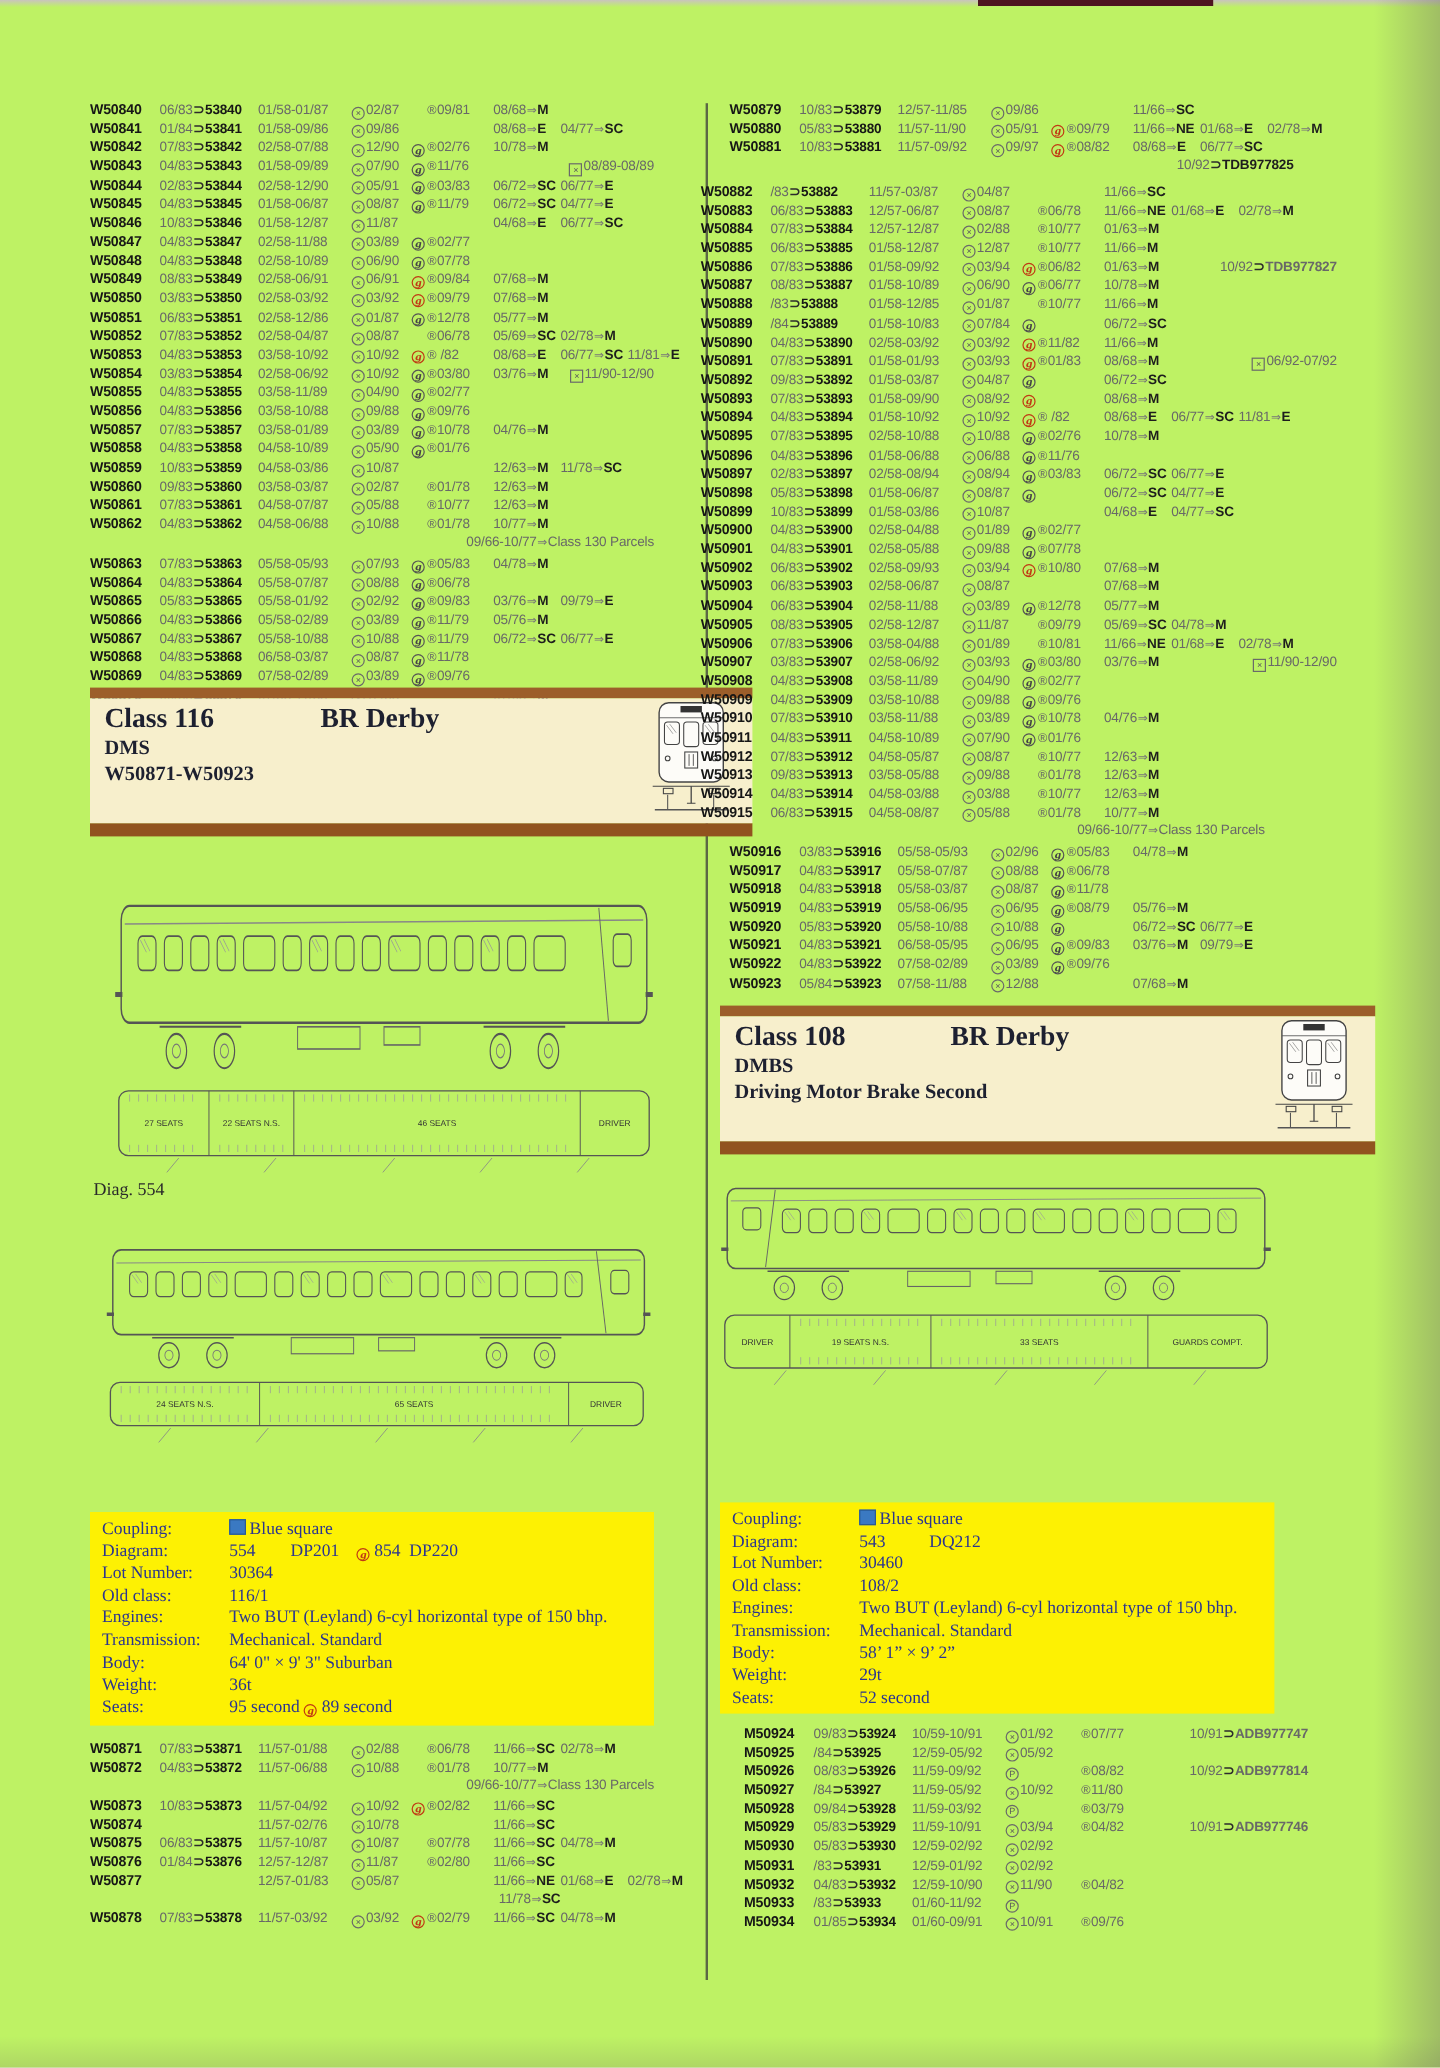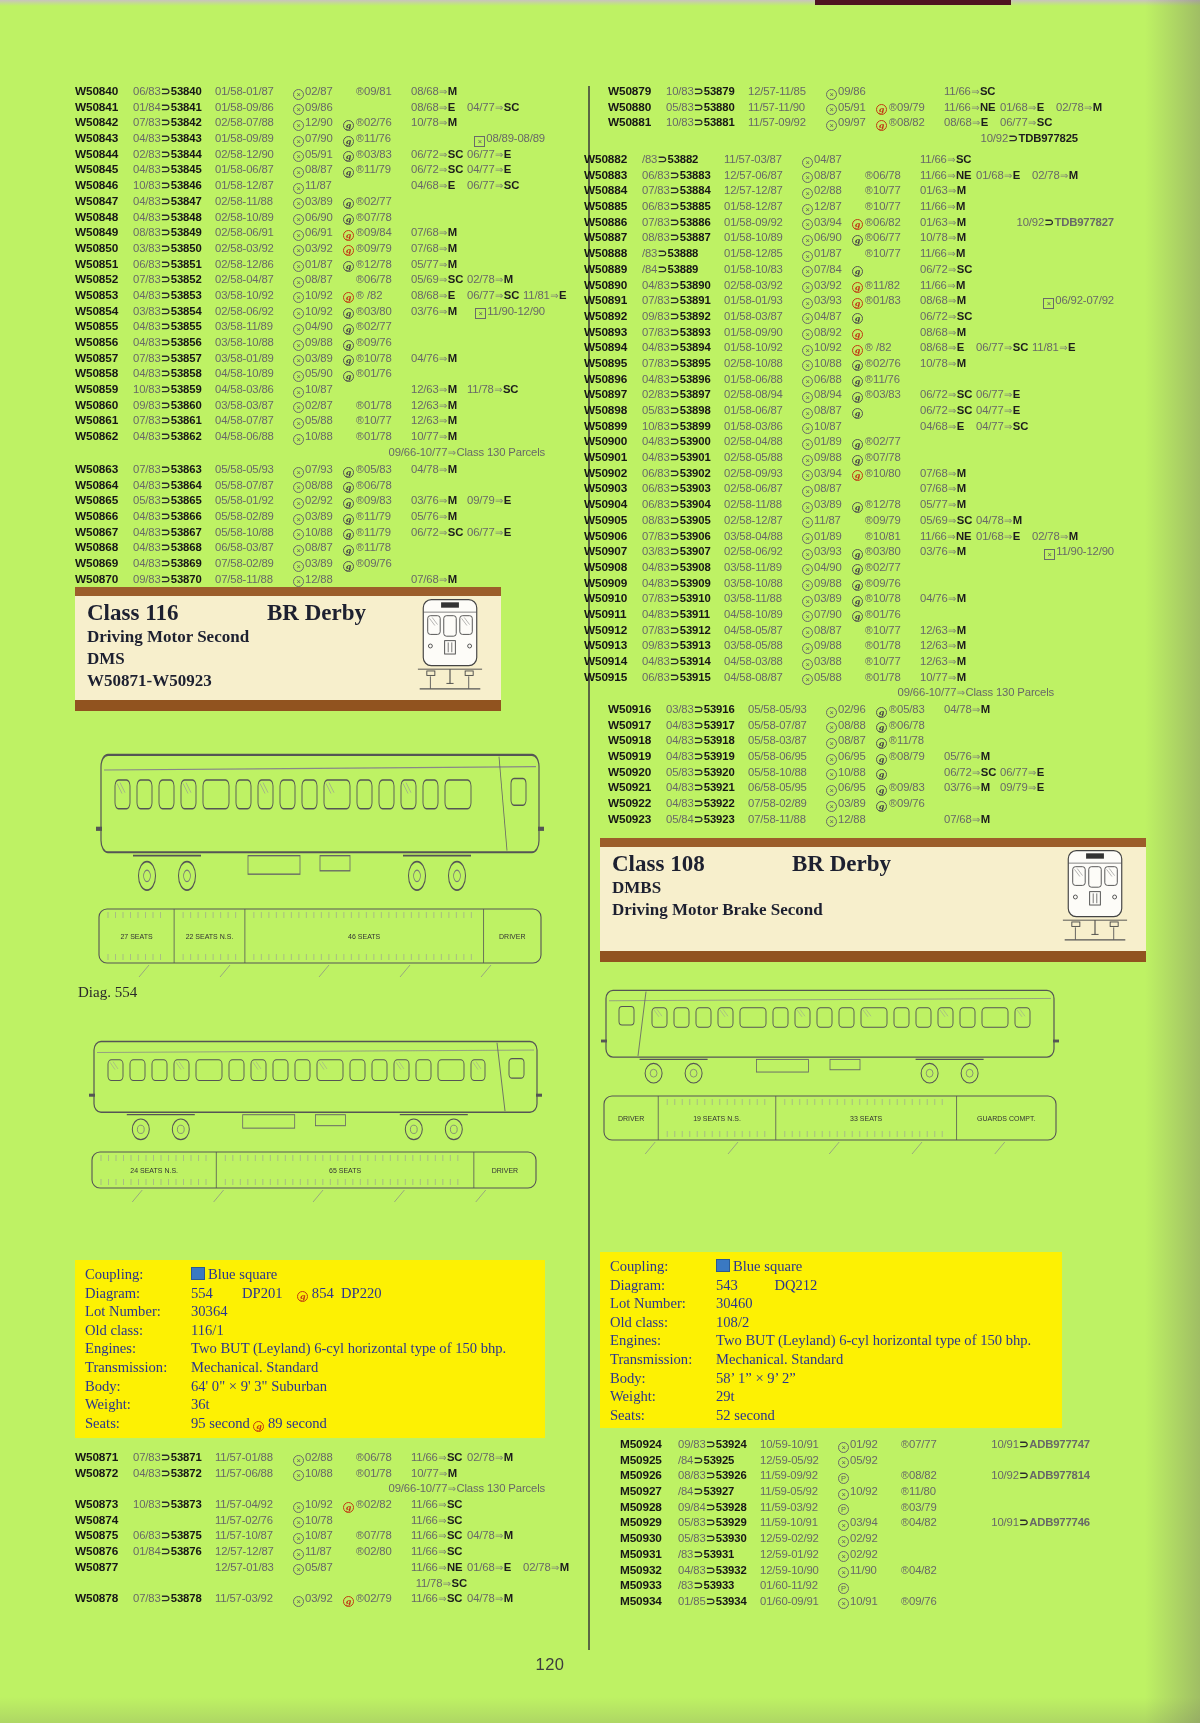--- a/index.html
+++ b/index.html
@@ -422,28 +422,27 @@
         <span class="c-svc">07/58-11/88</span>
         <span class="c-wd">
           <span class="w1"><span class="cxs">×</span>12/88</span>
           <span class="w2"></span>
           <span class="w3"></span>
         </span>
         <span class="c-tr">07/68<span class="ar">⇒</span><b>M</b></span>
       </div>
     </div>
 
-  <div class="abs band" style="left:75px;top:587px;width:426px;">
+  <div class="abs band" style="left:75px;top:573px;width:552px;">
     <div class="band-bar"></div>
     <div class="band-body">
       <div class="band-line1">
         <span class="band-title">Class 116</span>
         <span class="band-builder">BR Derby</span>
       </div>
-      <div class="band-sub">Driving Motor Second</div>
       <div class="band-sub">DMS</div>
       <div class="band-sub">W50871-W50923</div>
       <div class="band-icon">
           <svg viewBox="0 0 92 116" width="82" height="104">
 <rect x="16" y="6" width="60" height="74" rx="9" fill="#fdfcf8" stroke="#444" stroke-width="1.3"></rect>
 <rect x="36" y="9" width="20" height="6" fill="#333"></rect>
 <line x1="16" y1="20" x2="76" y2="20" stroke="#555" stroke-width=".8"></line>
 <rect x="21" y="24" width="14" height="21" rx="3" fill="none" stroke="#444"></rect>
 <rect x="39" y="24" width="14" height="23" rx="3" fill="none" stroke="#444"></rect>
 <rect x="57" y="24" width="14" height="21" rx="3" fill="none" stroke="#444"></rect>
@@ -1744,17 +1743,16 @@
         <span class="c-re">01/85<span class="cup">⊃</span><b>53934</b></span>
         <span class="c-svc">01/60-09/91</span>
         <span class="c-wd">
           <span class="w1"><span class="cxs">×</span>10/91</span>
           <span class="w2"></span>
           <span class="w3"><span class="rs">®</span>09/76</span>
         </span>
       </div>
     </div>
 
-  <div class="pageno">120</div>
 
   <div class="edge-r"></div>
   <div class="edge-b"></div>
 </div>
 
 </body></html>

